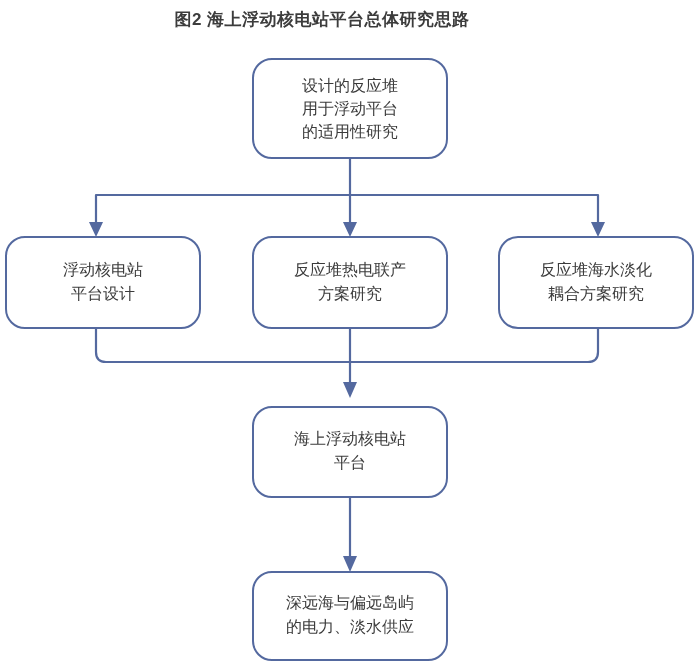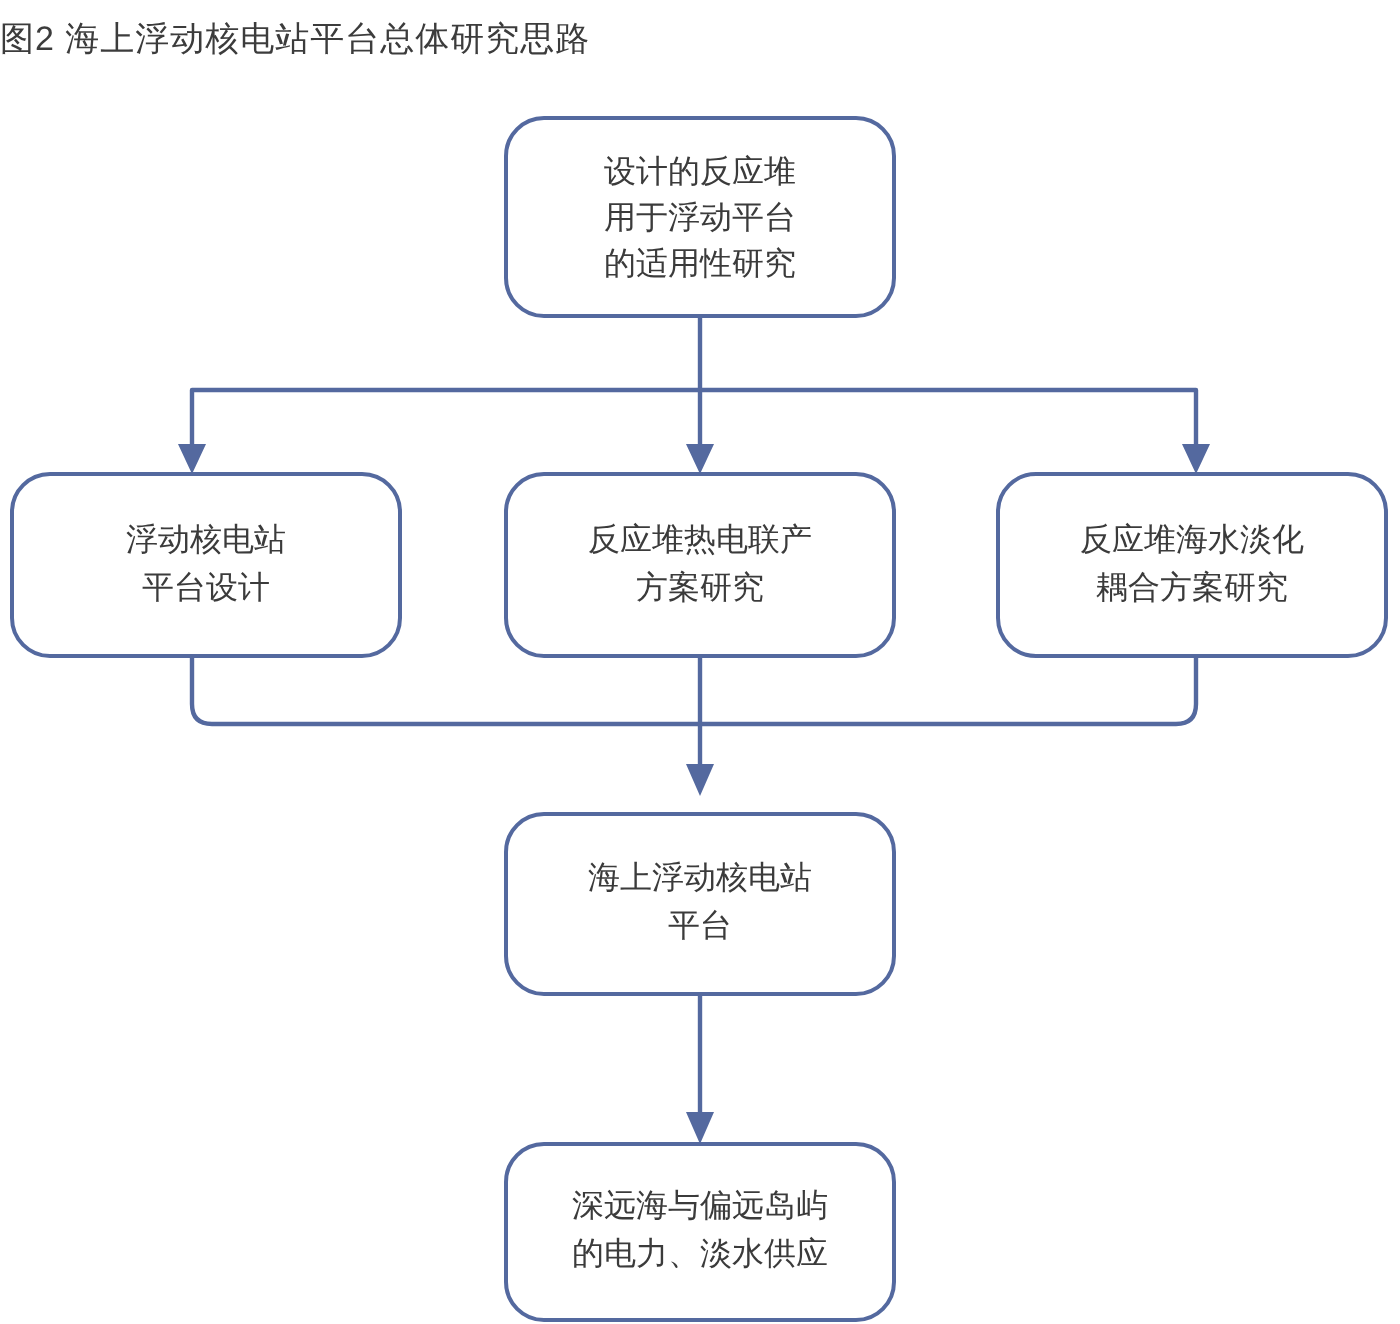--- a/index.html
+++ b/index.html
@@ -17,22 +17,23 @@
   #figure-root {
     position: relative;
     width: 700px;
     height: 662px;
   }
   .fig-title {
     position: absolute;
     top: 8px;
     left: 0;
     width: 644px;
+    text-align: center;
     font-size: 17px;
-    font-weight: normal;
+    font-weight: bold;
     color: #3c3c3c;
     letter-spacing: 0.5px;
     white-space: nowrap;
   }
   #flow-svg {
     position: absolute;
     top: 0;
     left: 0;
   }
   .node-box {

